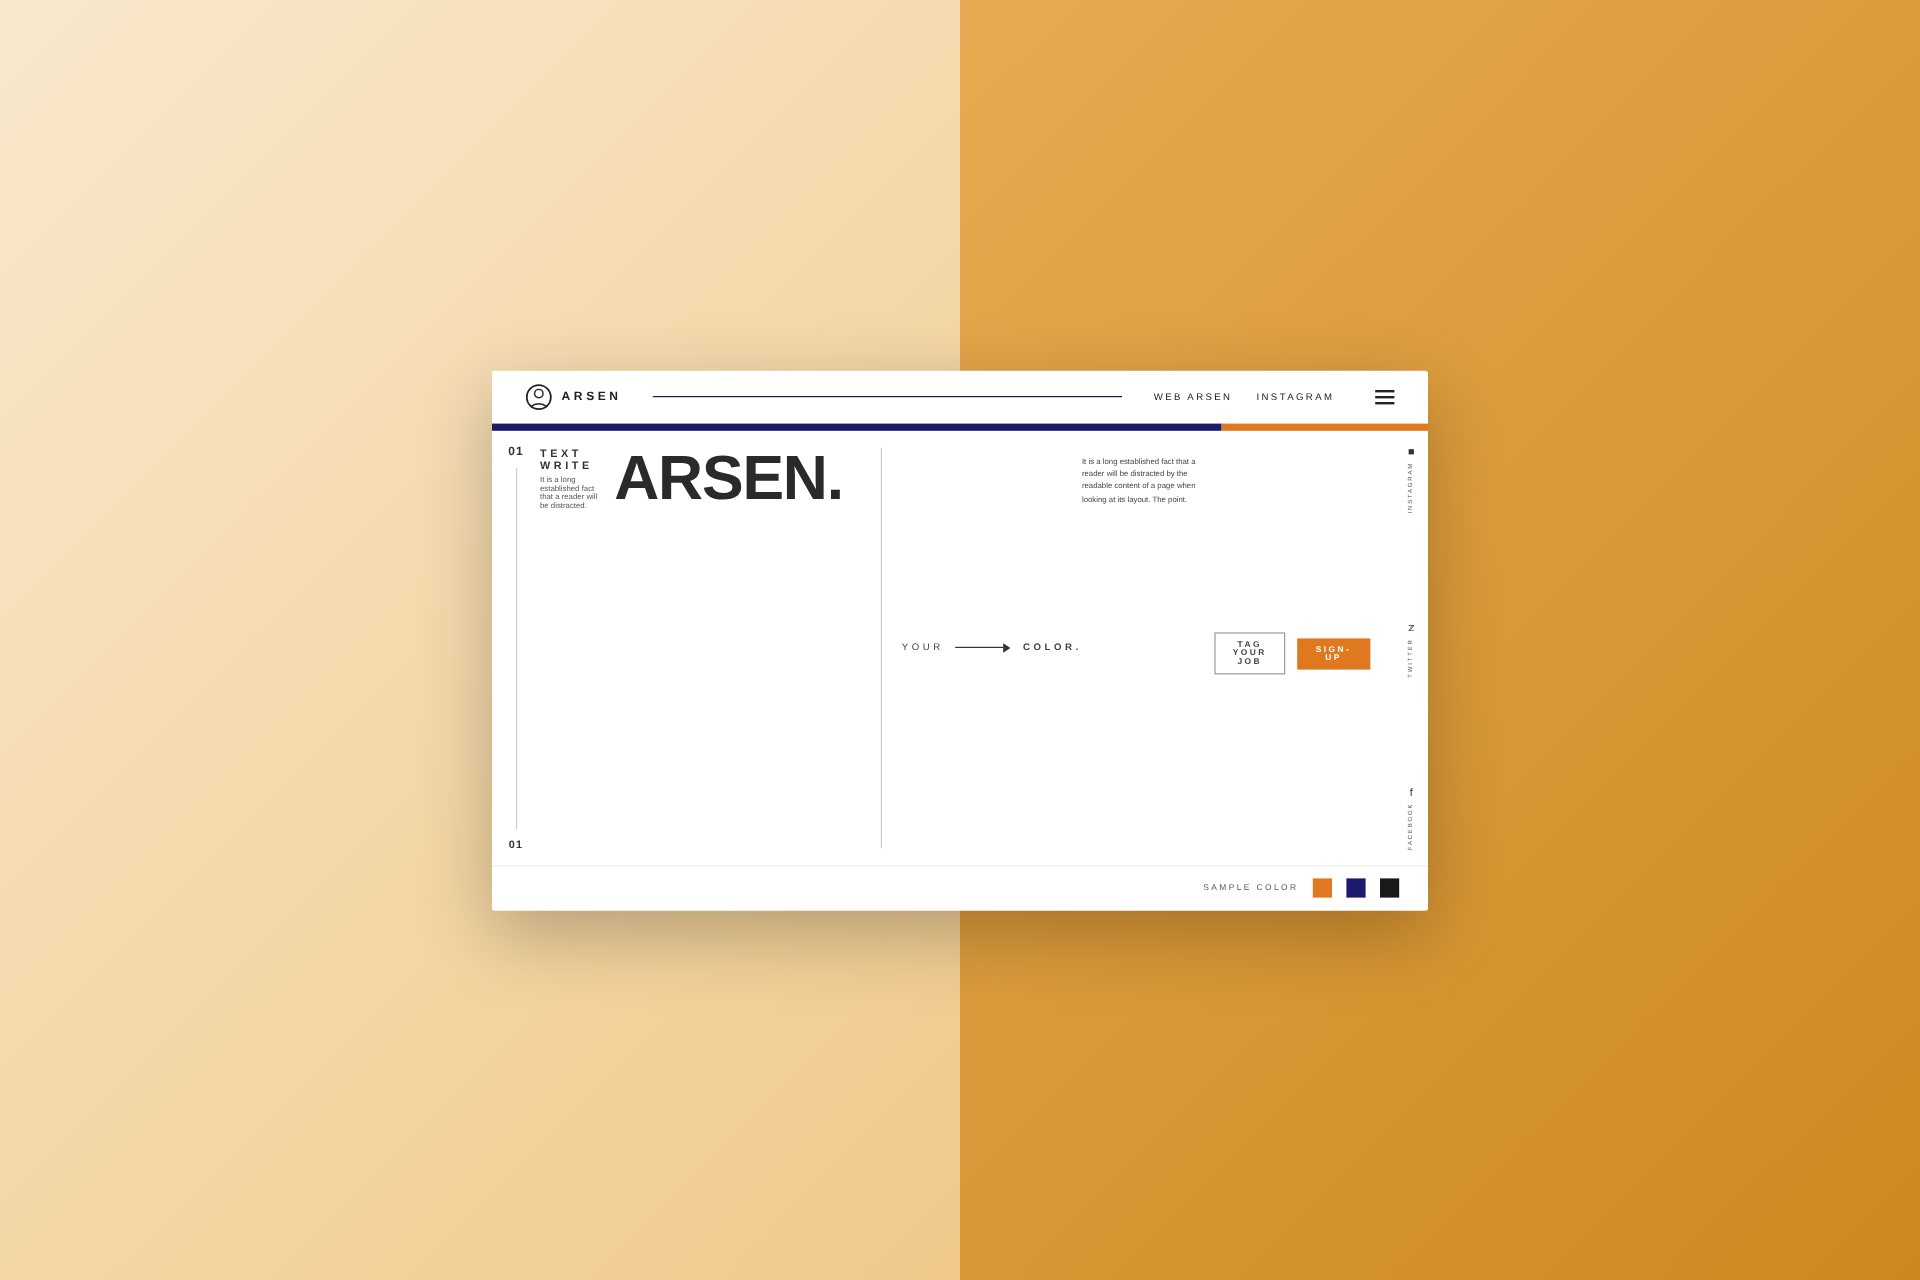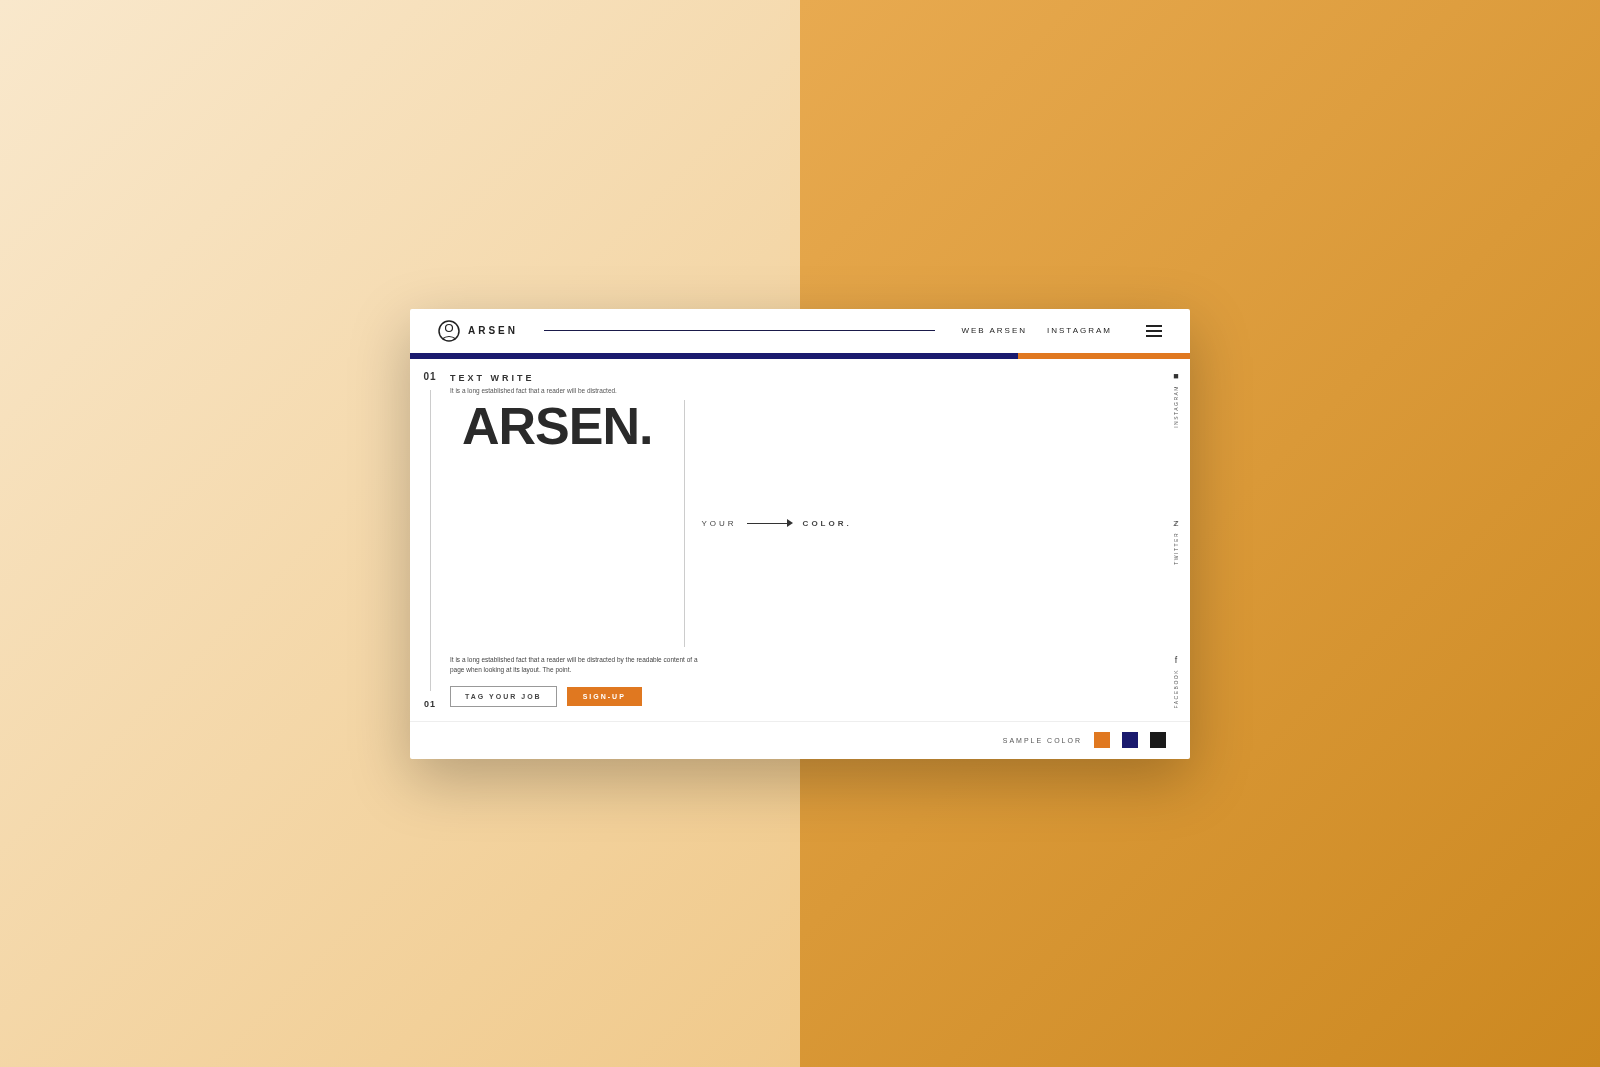--- a/index.html
+++ b/index.html
@@ -164,21 +164,21 @@
       font-weight: 700;
       color: #333;
       letter-spacing: 1px;
     }
 
     
     .content {
       flex: 1;
       padding: 14px 20px 14px 0;
       display: flex;
-      flex-direction: column;
+      flex-direction: row;
       justify-content: flex-start;
     }
 
     .text-write-label {
       font-size: 9px;
       font-weight: 700;
       letter-spacing: 3px;
       color: #333;
       margin-bottom: 4px;
     }

